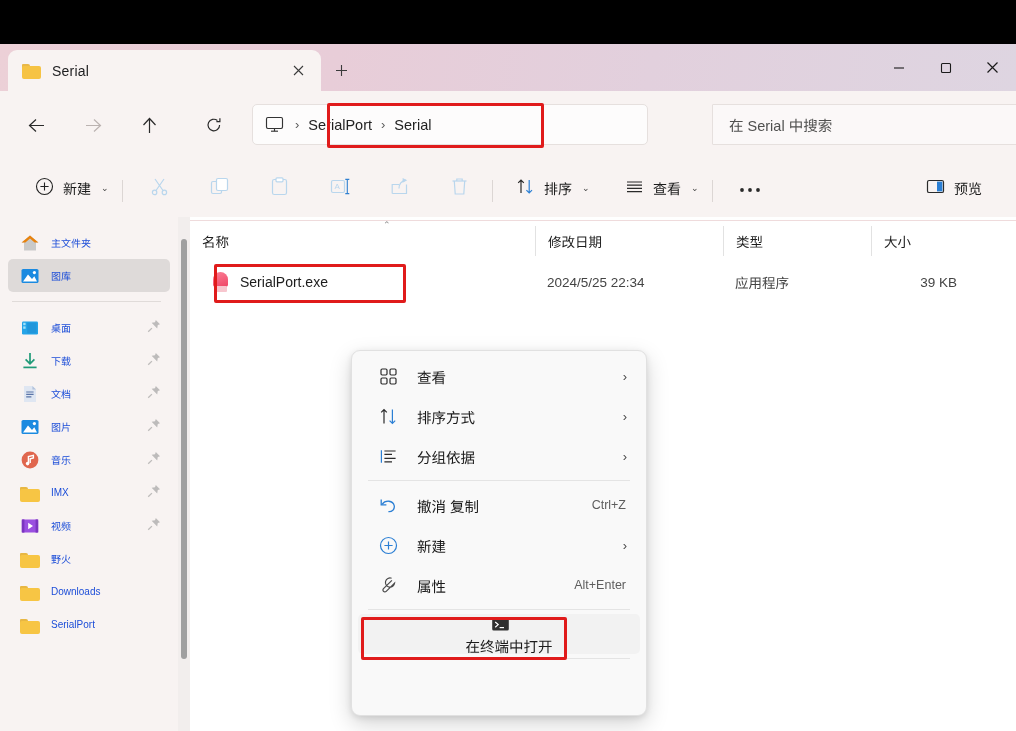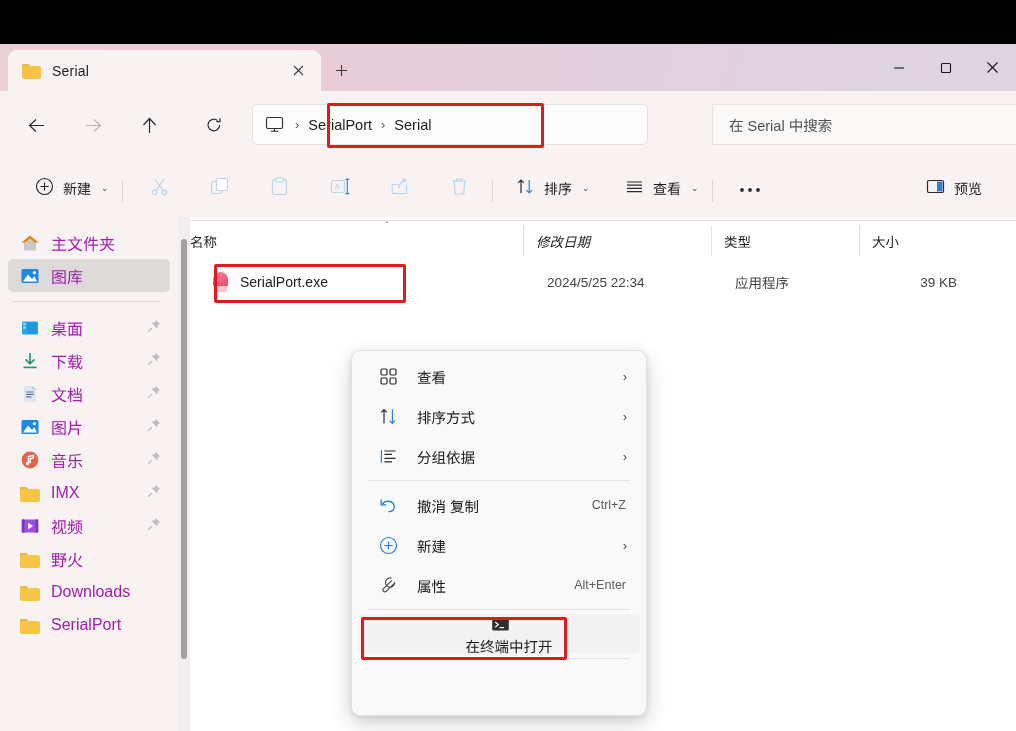--- a/index.html
+++ b/index.html
@@ -135,21 +135,21 @@
   }
   .side-item {
     position: relative;
     height: 33px; margin: 0 8px;
     display: flex; align-items: center;
     border-radius: 5px;
     padding-left: 12px;
   }
   .side-item.sel { background: #dedad9; }
   .side-ic { width: 20px; height: 20px; margin-right: 11px; flex: 0 0 auto; position: relative; }
-  .side-label { font-size: 16px; color: #a21caf; flex: 1 1 auto; }
+  .side-label { font-size: 10px; color: #1d4ed8; flex: 1 1 auto; }
   .side-pin { width: 16px; margin-right: 7px; opacity: .62; }
   .side-div { height: 1px; background: #e0dbd9; margin: 9px 17px 9px 12px; }
   .side-gap { height: 9px; }
 
   
   .ic-folder { width: 20px; height: 16px; }
   .ic-folder::before { content:""; position:absolute; left:0; top:2px; width:8px; height:4px; background:#e8b743; border-radius:1px 2px 0 0; }
   .ic-folder::after  { content:""; position:absolute; left:0; top:4px; width:20px; height:13px; background:#f7c544; border-radius:2px; }
 
   
@@ -163,33 +163,33 @@
     width: 12px; height: 527px; background: #f2eeed;
   }
 
   
   .content {
     position: absolute; left: 190px; top: 173px;
     width: 826px; height: 527px;
     background: #ffffff;
   }
   .colhead {
-    position: absolute; left: 178px; top: 182px;
+    position: absolute; left: 190px; top: 182px;
     width: 826px; height: 30px;
     display: flex; align-items: center;
   }
   .col {
     position: relative;
     font-size: 13.5px; color: #1d1d1d;
     height: 30px; display: flex; align-items: center;
     padding-left: 12px;
   }
   .col + .col { border-left: 1px solid #e2e2e2; }
   .col-name { width: 345px; }
-  .col-date { width: 188px; font-style: italic; }
+  .col-date { width: 188px; }
   .col-type { width: 148px; }
   .col-size { width: 100px; }
   .sort-caret {
     position: absolute; left: 383px; top: 177px;
     font-size: 9px; color: #8d8d8d; line-height: 1;
   }
   .head-rule {
     position: absolute; left: 190px; top: 176px; width: 826px; height: 1px;
     background: #efdbdc;
   }

